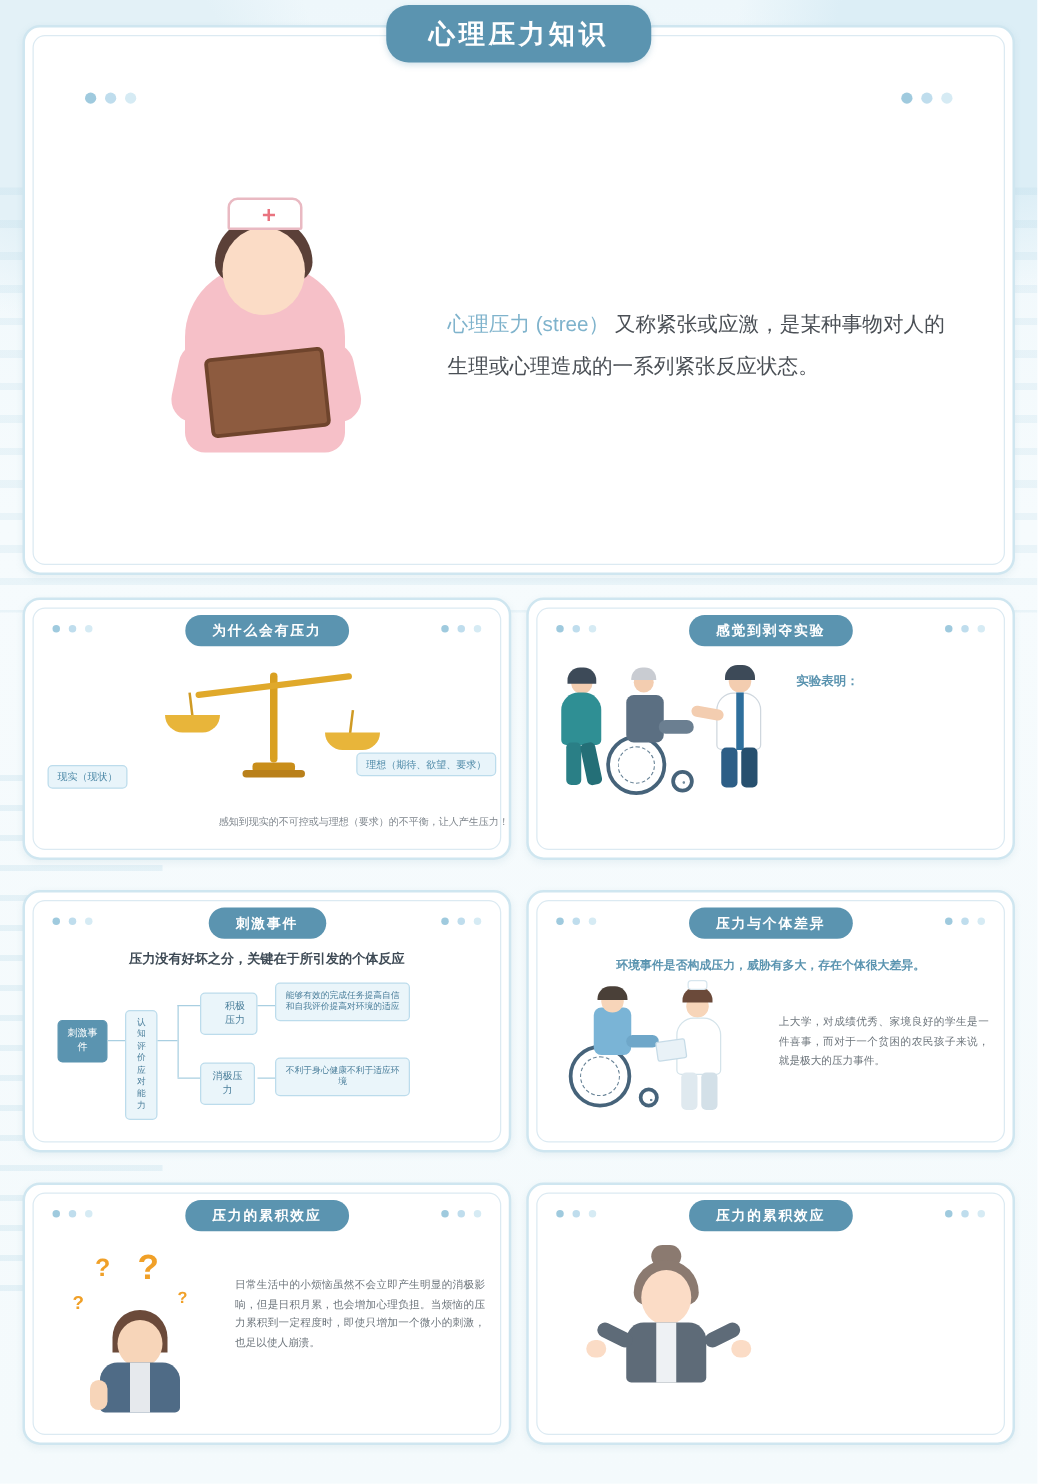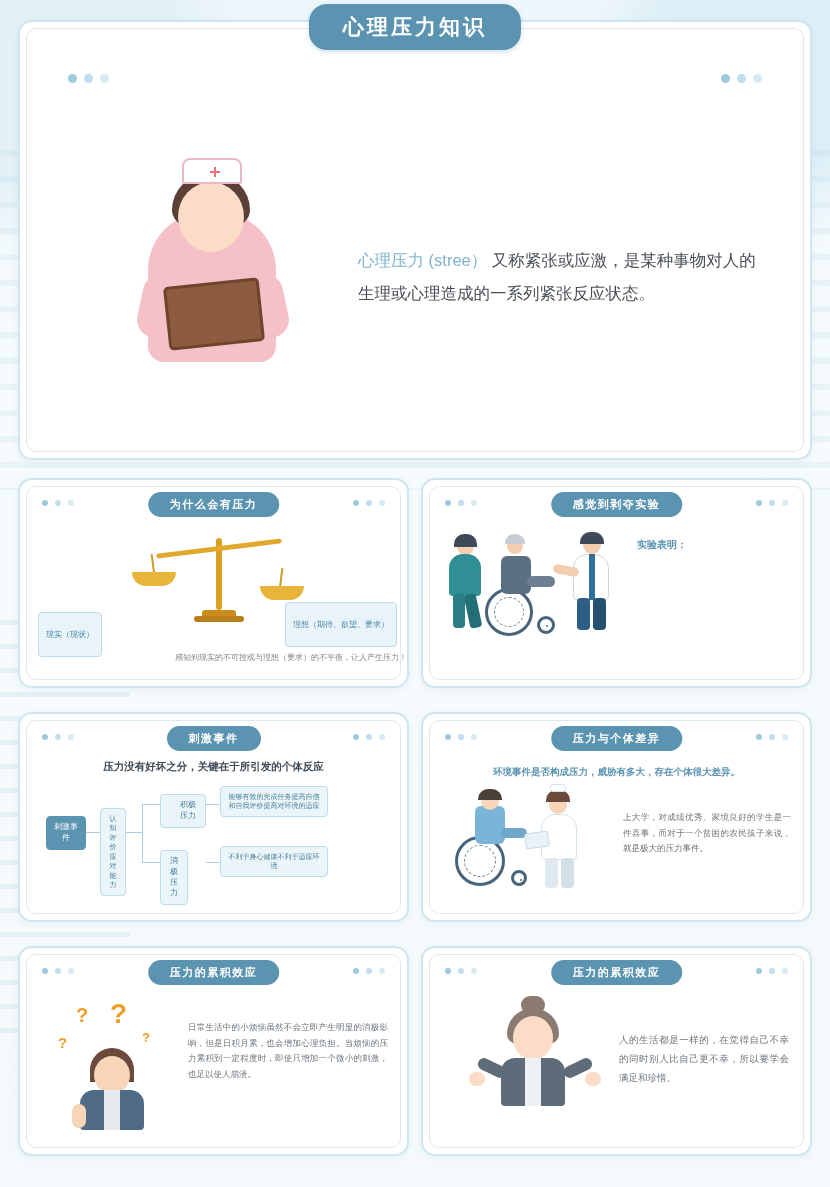--- a/index.html
+++ b/index.html
@@ -123,21 +123,21 @@
     color: #5b94b0;
     font-weight: bold;
     font-size: 10px;
     text-align: right;
   }
 
   
   .scale-wrap { position: absolute; left: 120px; top: 52px; width: 160px; height: 100px; }
   .tag-blue {
     position: absolute; background:#e8f4fa; border:1px solid #bcdcec; color:#4f8aa8;
-    font-size: 8px; padding: 16px 7px; border-radius: 4px; white-space: nowrap;
+    font-size: 8px; padding: 3px 7px; border-radius: 4px; white-space: nowrap;
   }
 
   
   .node {
     position: absolute; background:#eaf5fa; border:1px solid #bcdcec; color:#4b7f9b;
     font-size: 8px; line-height:1.35; border-radius: 4px; padding: 5px 6px; text-align:center;
   }
   .node.dark { background:#5b94b0; color:#fff; border-color:#5b94b0; }
   .conn { position: absolute; background: #a9cfe1; }
 
@@ -304,21 +304,21 @@
     <div class="fig" style="left:26px; top:72px; width:340px; height:110px;">
       <div class="node dark" style="left:0px; top:30px; width:40px;">刺激事件</div>
       <div class="conn" style="left:40px; top:46px; width:14px; height:1px;"></div>
       <div class="node" style="left:54px; top:22px; width:26px; font-size:7px;">认知评价应对能力</div>
       <div class="conn" style="left:80px; top:46px; width:16px; height:1px;"></div>
       <div class="conn" style="left:96px; top:18px; width:1px; height:58px;"></div>
       <div class="conn" style="left:96px; top:18px; width:18px; height:1px;"></div>
       <div class="conn" style="left:96px; top:76px; width:18px; height:1px;"></div>
 
       <div class="node" style="left:114px; top:8px; width:46px;padding-left:16px;">积极压力</div>
-      <div class="node" style="left:114px; top:64px; width:28px;">消极压力</div>
+      <div class="node" style="left:114px; top:64px; width:44px;">消极压力</div>
 
       <div class="conn" style="left:160px; top:18px; width:14px; height:1px;"></div>
       <div class="conn" style="left:160px; top:76px; width:14px; height:1px;"></div>
 
       <div class="node" style="left:174px; top:0px; width:108px; font-size:7px;">能够有效的完成任务提高自信和自我评价提高对环境的适应</div>
       <div class="node" style="left:174px; top:60px; width:108px; font-size:7px;">不利于身心健康不利于适应环境</div>
     </div>
   </div>
 
   <div class="card sc" id="c4">
@@ -405,16 +405,15 @@
       <div style="position:absolute;left:32px;top:8px;width:52px;height:36px;background:#8b7a70;border-radius:26px 26px 10px 10px;"></div>
       <div class="p-head" style="left:38px; top:16px; width:40px; height:44px; background:#fbdcc6;"></div>
       <div class="p-body" style="left:26px; top:58px; width:64px; height:48px; background:#5e6b78;"></div>
       <div style="position:absolute;left:50px;top:58px;width:16px;height:48px;background:#eef1f4;"></div>
       <div style="position:absolute;left:2px;top:62px;width:30px;height:12px;background:#5e6b78;border-radius:6px;transform:rotate(26deg);"></div>
       <div style="position:absolute;right:2px;top:62px;width:30px;height:12px;background:#5e6b78;border-radius:6px;transform:rotate(-26deg);"></div>
       <div style="position:absolute;left:-6px;top:72px;width:16px;height:14px;background:#fbdcc6;border-radius:7px;"></div>
       <div style="position:absolute;right:-6px;top:72px;width:16px;height:14px;background:#fbdcc6;border-radius:7px;"></div>
     </div>
 
-    <div class="body-text" style="left:196px; top:82px; width:170px; font-size:9.5px; line-height:2.0;">人的生活都是一样的，在觉得自己不幸的同时别人比自己更不幸，所以要学会满足和珍惜。</div>
   </div>
 
 </div>
 
 </body></html>

